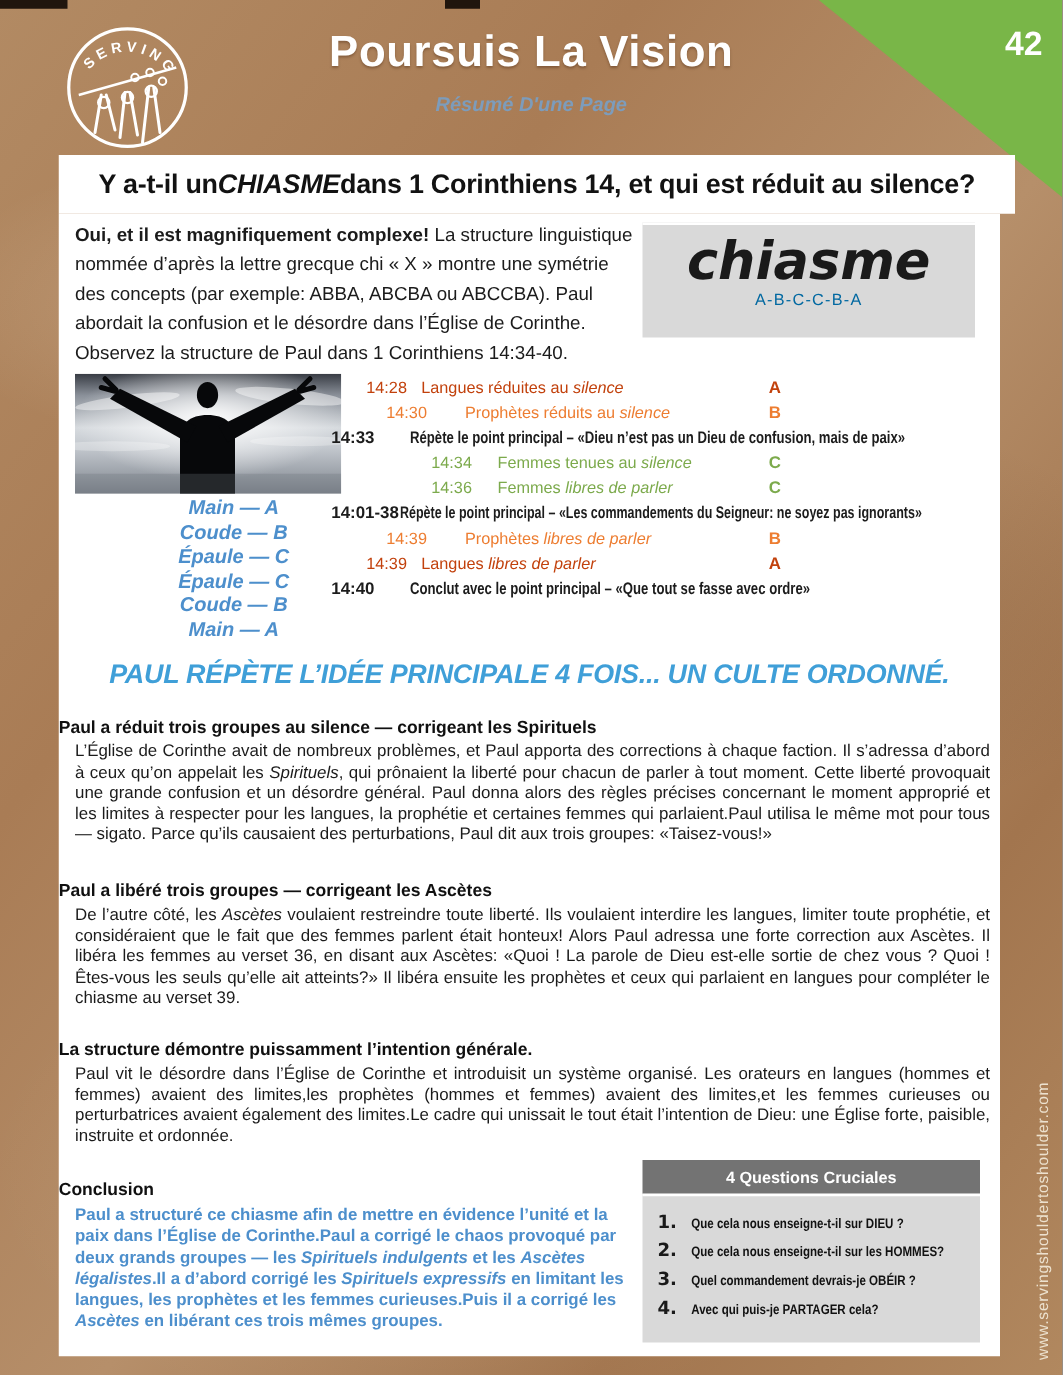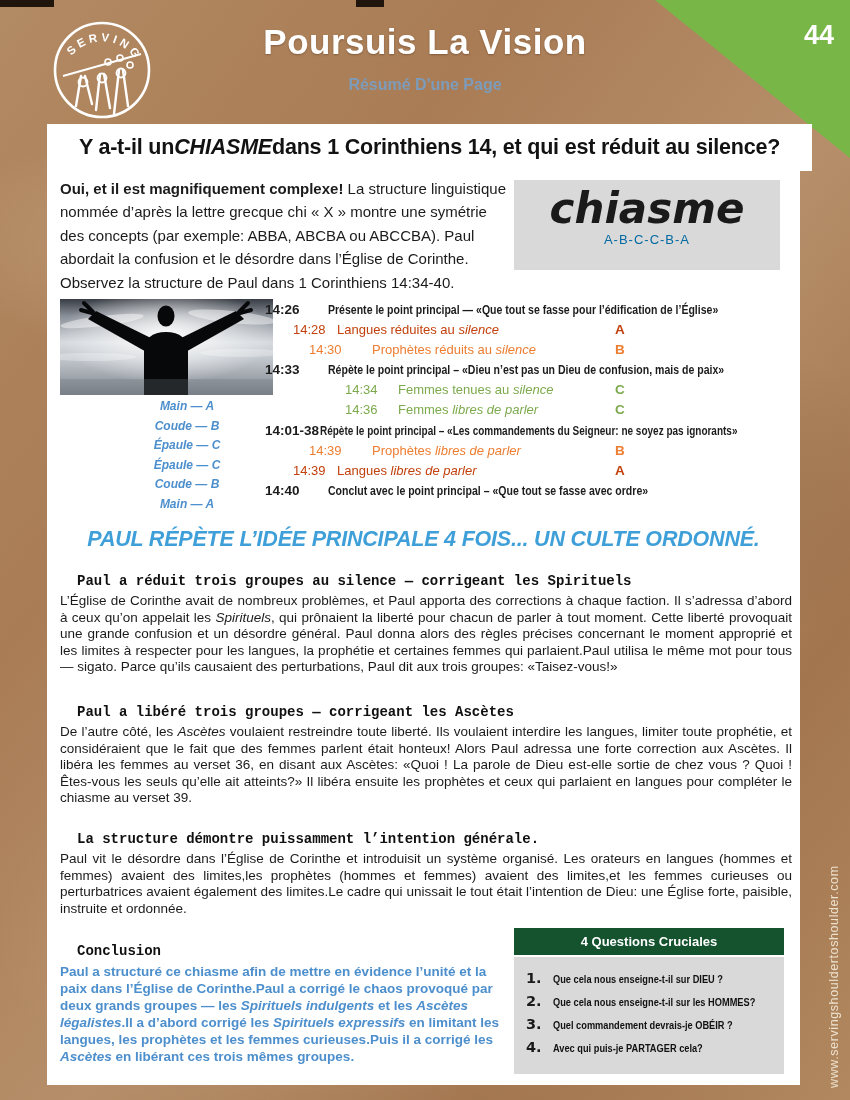--- a/index.html
+++ b/index.html
@@ -12,62 +12,62 @@
       linear-gradient(128deg,#b28a63 0%, #a97c55 30%, #b68f6a 55%, #a2754e 78%, #b1885f 100%);}
   .top-mark{position:absolute;background:#20150d;height:7px;top:0;}
   
   .corner{position:absolute;top:0;right:0;width:195px;height:158px;background:#79b648;
     clip-path:polygon(0 0,100% 0,100% 100%);}
   .page-num{position:absolute;top:20px;right:16px;color:#fff;font-size:27px;font-weight:bold;}
   .logo{position:absolute;left:50px;top:18px;width:104px;height:104px;}
   .h-title{position:absolute;left:0;right:0;top:22px;text-align:center;color:#fff;
     font-size:35px;font-weight:bold;letter-spacing:.5px;text-shadow:0 1px 2px rgba(60,30,10,.35);}
   .h-sub{position:absolute;left:0;right:0;top:76px;text-align:center;color:#7d9cbb;
-    font-size:16px;font-weight:bold;}
+    font-size:16px;font-weight:bold;font-style:italic;}
   
   .title-bar{position:absolute;left:47px;top:124px;width:765px;height:47px;background:#fff;
     display:flex;align-items:center;justify-content:center;font-size:21.5px;font-weight:bold;
     color:#121212;white-space:nowrap;letter-spacing:-.2px;}
   .content{position:absolute;left:47px;top:171px;width:753px;height:914px;background:#fff;}
   .it{font-style:italic}.bd{font-weight:bold}
   
   .intro{position:absolute;left:13px;top:6px;width:450px;font-size:15px;line-height:23.4px;color:#1b1b1b;}
   .keybox{position:absolute;left:467px;top:7px;width:266px;}
   .keybox-h{height:27px;background:#5b9bd5;color:#fff;font-size:13px;font-weight:bold;
     display:flex;align-items:center;justify-content:center;}
   .keybox-b{background:#d9d9d9;border-top:2px solid #fff;height:84px;text-align:center;padding-top:6px;}
   .keyterm{font-family:"DejaVu Sans",sans-serif;font-size:42px;font-weight:bold;font-style:italic;
     color:#1a1a1a;line-height:46px;}
   .keypattern{font-size:13px;color:#0369a1;letter-spacing:1px;}
   
   .photo{position:absolute;left:13px;top:128px;width:213px;height:96px;}
   
   .labels{position:absolute;left:70px;top:226px;width:140px;text-align:center;
-    color:#4d8fcc;font-size:12px;font-style:italic;font-weight:bold;line-height:19.6px;}
+    color:#4d8fcc;font-size:16px;font-style:italic;font-weight:bold;line-height:19.6px;}
   
   .chiasm{position:absolute;left:218px;top:131px;width:535px;font-size:13px;}
   .crow{position:relative;height:20.1px;}
   .cverse,.ctext,.cletter{position:absolute;top:0;white-space:nowrap;}
   .c-main{color:#1c1c1c;font-weight:bold;font-size:13.5px;}
   .c-blue{color:#c2410c}.c-orange{color:#ed7d31}.c-green{color:#7caa4c}
   .mtxt{display:inline-block;transform:scaleX(.78);transform-origin:0 50%;}
   .cond{transform:scaleX(.74);}
   .cletter{left:350px;font-weight:bold;font-size:13.5px;}
   
   .bigline{position:absolute;left:0;width:753px;top:356px;text-align:center;color:#3f9fd8;
     font-size:21.5px;font-weight:bold;font-style:italic;letter-spacing:-.2px;white-space:nowrap;}
   
-  .sec-head{position:absolute;left:30px;font-size:14px;font-weight:bold;color:#101010;white-space:nowrap;font-family:Liberation Mono, monospace;}
+  .sec-head{position:absolute;left:0;font-size:14px;font-weight:bold;color:#101010;white-space:nowrap;}
   .para{position:absolute;left:13px;width:732px;font-size:13.5px;line-height:16.6px;
     text-align:justify;color:#1b1b1b;}
   .concl-para{position:absolute;left:13px;top:793px;width:452px;font-size:13.5px;line-height:16.9px;
     color:#4d8fcc;font-weight:bold;}
   
   .qbox{position:absolute;left:467px;top:757px;width:270px;}
-  .qbox-h{height:27px;background:#14532d;color:#fff;font-size:13px;font-weight:bold;
+  .qbox-h{height:27px;background:#737373;color:#fff;font-size:13px;font-weight:bold;
     display:flex;align-items:center;justify-content:center;}
   .qbox-b{background:#d9d9d9;border-top:2px solid #fff;padding:13px 6px 12px 12px;min-height:80px;}
   .qitem{display:flex;margin-bottom:7px;align-items:baseline;}
   .qnum{width:27px;flex:0 0 27px;font-family:"DejaVu Sans",sans-serif;font-size:14.5px;
     font-weight:bold;color:#1a1a1a;}
   .qtext{font-size:11px;font-weight:bold;color:#111;white-space:nowrap;display:inline-block;
     transform:scaleX(.84);transform-origin:0 50%;}
   
   .vurl{position:absolute;right:9px;top:822px;height:266px;writing-mode:vertical-rl;
     transform:rotate(180deg);color:#f2ead9;font-size:12.5px;letter-spacing:.6px;opacity:.92;
@@ -75,21 +75,21 @@
 </style>
 </head>
 <body>
 
 <div class="page">
 
   <div class="top-mark" style="left:0;width:54px;"></div>
   <div class="top-mark" style="left:356px;width:28px;"></div>
 
   <div class="corner"></div>
-  <div class="page-num">44</div>
+  <div class="page-num">42</div>
 
   <svg class="logo" viewBox="0 0 104 104">
     <circle cx="52" cy="52" r="47" fill="none" stroke="#ffffff" stroke-width="2.6"></circle>
     <path id="lg-arc" d="M 15 50 A 39 39 0 0 1 89 50" fill="none"></path>
     <text font-size="11.5" fill="#ffffff" font-weight="bold" letter-spacing="3.5" font-family="Liberation Sans, sans-serif">
       <textPath href="#lg-arc" startOffset="14%">SERVING</textPath>
     </text>
     <path d="M 13 58 L 91 36" stroke="#ffffff" stroke-width="2" fill="none"></path>
     <circle cx="58" cy="44" r="3" fill="none" stroke="#ffffff" stroke-width="1.6"></circle>
     <circle cx="70" cy="40" r="3" fill="none" stroke="#ffffff" stroke-width="1.6"></circle>
@@ -162,24 +162,20 @@
     <div class="labels">
         <div>Main — <span class="bd">A</span></div>
         <div>Coude — <span class="bd">B</span></div>
         <div>Épaule — <span class="bd">C</span></div>
         <div>Épaule — <span class="bd">C</span></div>
         <div>Coude — <span class="bd">B</span></div>
         <div>Main — <span class="bd">A</span></div>
       </div>
 
     <div class="chiasm">
-        <div class="crow c-main">
-          <span class="cverse" style="left: 0px;">14:26</span>
-          <span class="ctext mtxt" style="left: 63px;">Présente le point principal — «Que tout se fasse pour l’édification de l’Église»</span>
-        </div>
         <div class="crow c-blue">
           <span class="cverse" style="left: 28px;">14:28</span>
           <span class="ctext" style="left: 72px;">Langues réduites au <span class="it">silence</span></span>
           <span class="cletter">A</span>
         </div>
         <div class="crow c-orange">
           <span class="cverse" style="left: 44px;">14:30</span>
           <span class="ctext" style="left: 107px;">Prophètes réduits au <span class="it">silence</span></span>
           <span class="cletter">B</span>
         </div>

